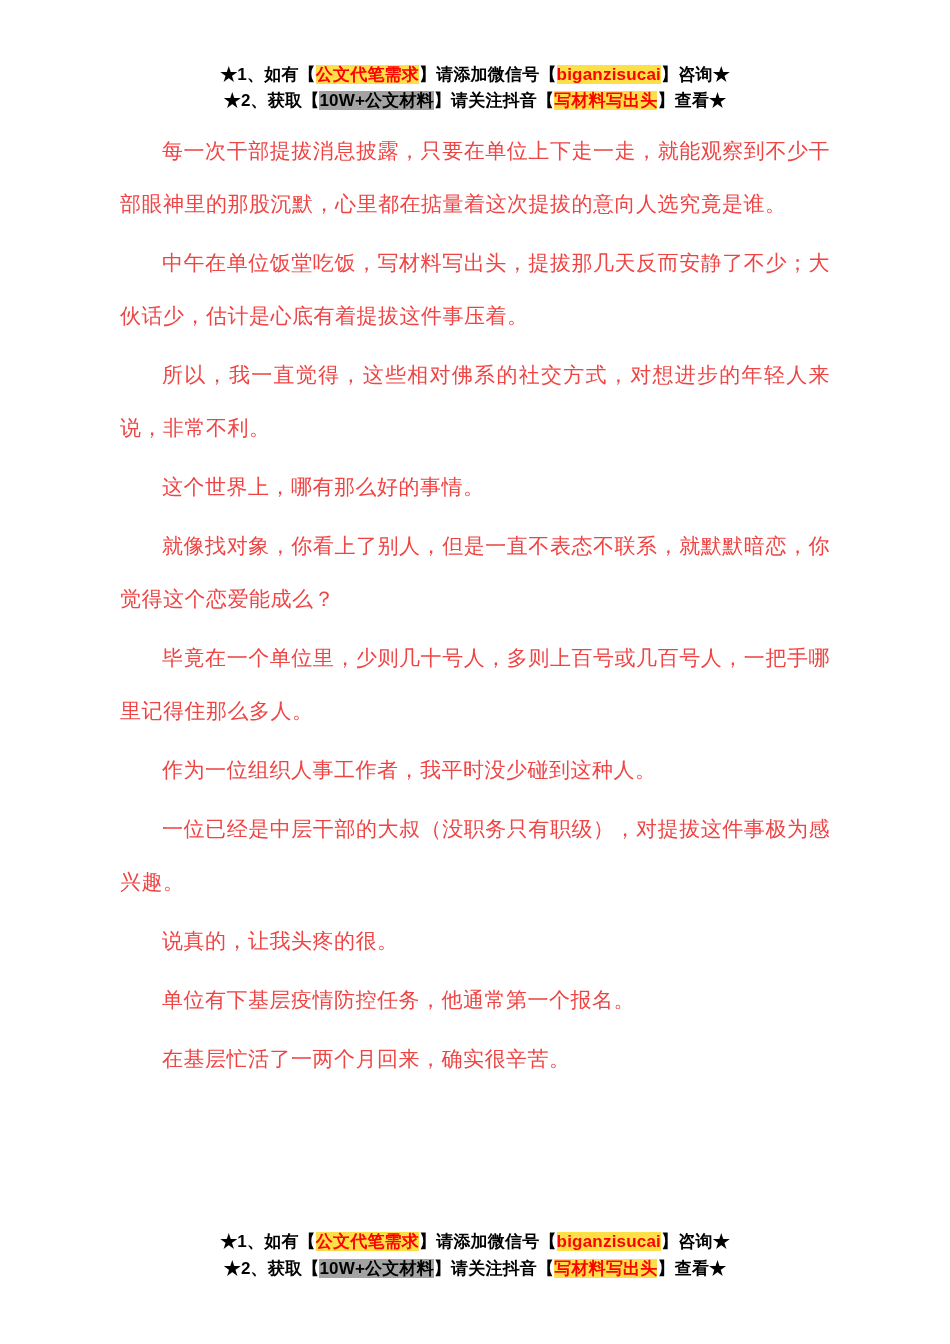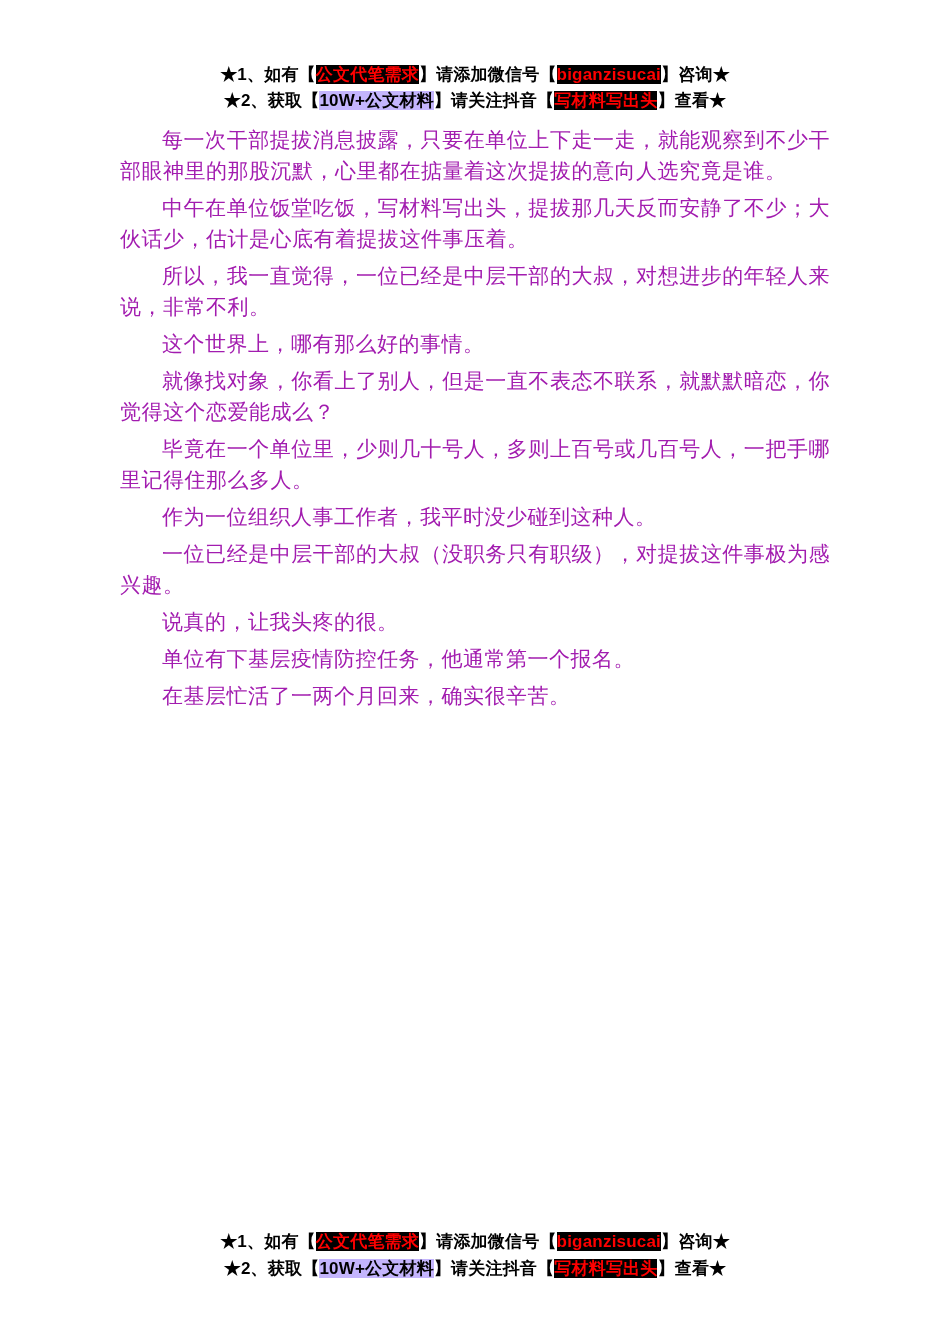--- a/index.html
+++ b/index.html
@@ -30,68 +30,68 @@
     letter-spacing: 0.2px;
     white-space: nowrap;
   }
   .promo .line {
     display: block;
   }
   .promo .star {
     color: #000000;
   }
   .promo .hl-yellow-red {
-    background: #000000;
+    background: #fde047;
     color: #ff0000;
     text-align: right;
   }
   .promo .hl-yellow-black {
-    background: #c4b5fd;
+    background: #a3a3a3;
     color: #000000;
   }
   .promo .underline {
   }
   .promo-top {
     margin-bottom: 6px;
   }
   .promo-bottom {
     position: absolute;
     left: 120px;
     right: 120px;
     bottom: 62px;
   }
   
   .doc-body {
     margin-top: 10px;
   }
   .para {
     font-family: "DejaVu Sans", "Liberation Sans", sans-serif;
     font-size: 21px;
-    line-height: 31px;
+    line-height: 53px;
     text-align: justify;
     text-indent: 2em;
     margin: 0 0 6px 0;
-    color: #a21caf;
+    color: #ef4444;
     letter-spacing: 0.5px;
   }
 </style>
 </head>
 <body>
 
 <div class="page">
 
   <div class="promo promo-top">
     <span class="line"><span class="star">★</span><span>1、如有【</span><span class="hl-yellow-red">公文代笔需求</span><span>】请添加微信号【</span><span class="hl-yellow-red">biganzisucai</span><span>】咨询</span><span class="star">★</span></span>
     <span class="line"><span class="star">★</span><span>2、获取【</span><span class="hl-yellow-black">10W+公文材料</span><span>】请</span><span class="underline">关注</span><span>抖音【</span><span class="hl-yellow-red">写材料写出头</span><span>】查看</span><span class="star">★</span></span>
   </div>
 
   <div class="doc-body">
     <p class="para">每一次干部提拔消息披露，只要在单位上下走一走，就能观察到不少干部眼神里的那股沉默，心里都在掂量着这次提拔的意向人选究竟是谁。</p>
     <p class="para">中午在单位饭堂吃饭，写材料写出头，提拔那几天反而安静了不少；大伙话少，估计是心底有着提拔这件事压着。</p>
-    <p class="para">所以，我一直觉得，一位已经是中层干部的大叔，对想进步的年轻人来说，非常不利。</p>
+    <p class="para">所以，我一直觉得，这些相对佛系的社交方式，对想进步的年轻人来说，非常不利。</p>
     <p class="para">这个世界上，哪有那么好的事情。</p>
     <p class="para">就像找对象，你看上了别人，但是一直不表态不联系，就默默暗恋，你觉得这个恋爱能成么？</p>
     <p class="para">毕竟在一个单位里，少则几十号人，多则上百号或几百号人，一把手哪里记得住那么多人。</p>
     <p class="para">作为一位组织人事工作者，我平时没少碰到这种人。</p>
     <p class="para">一位已经是中层干部的大叔（没职务只有职级），对提拔这件事极为感兴趣。</p>
     <p class="para">说真的，让我头疼的很。</p>
     <p class="para">单位有下基层疫情防控任务，他通常第一个报名。</p>
     <p class="para">在基层忙活了一两个月回来，确实很辛苦。</p>
   </div>
 

